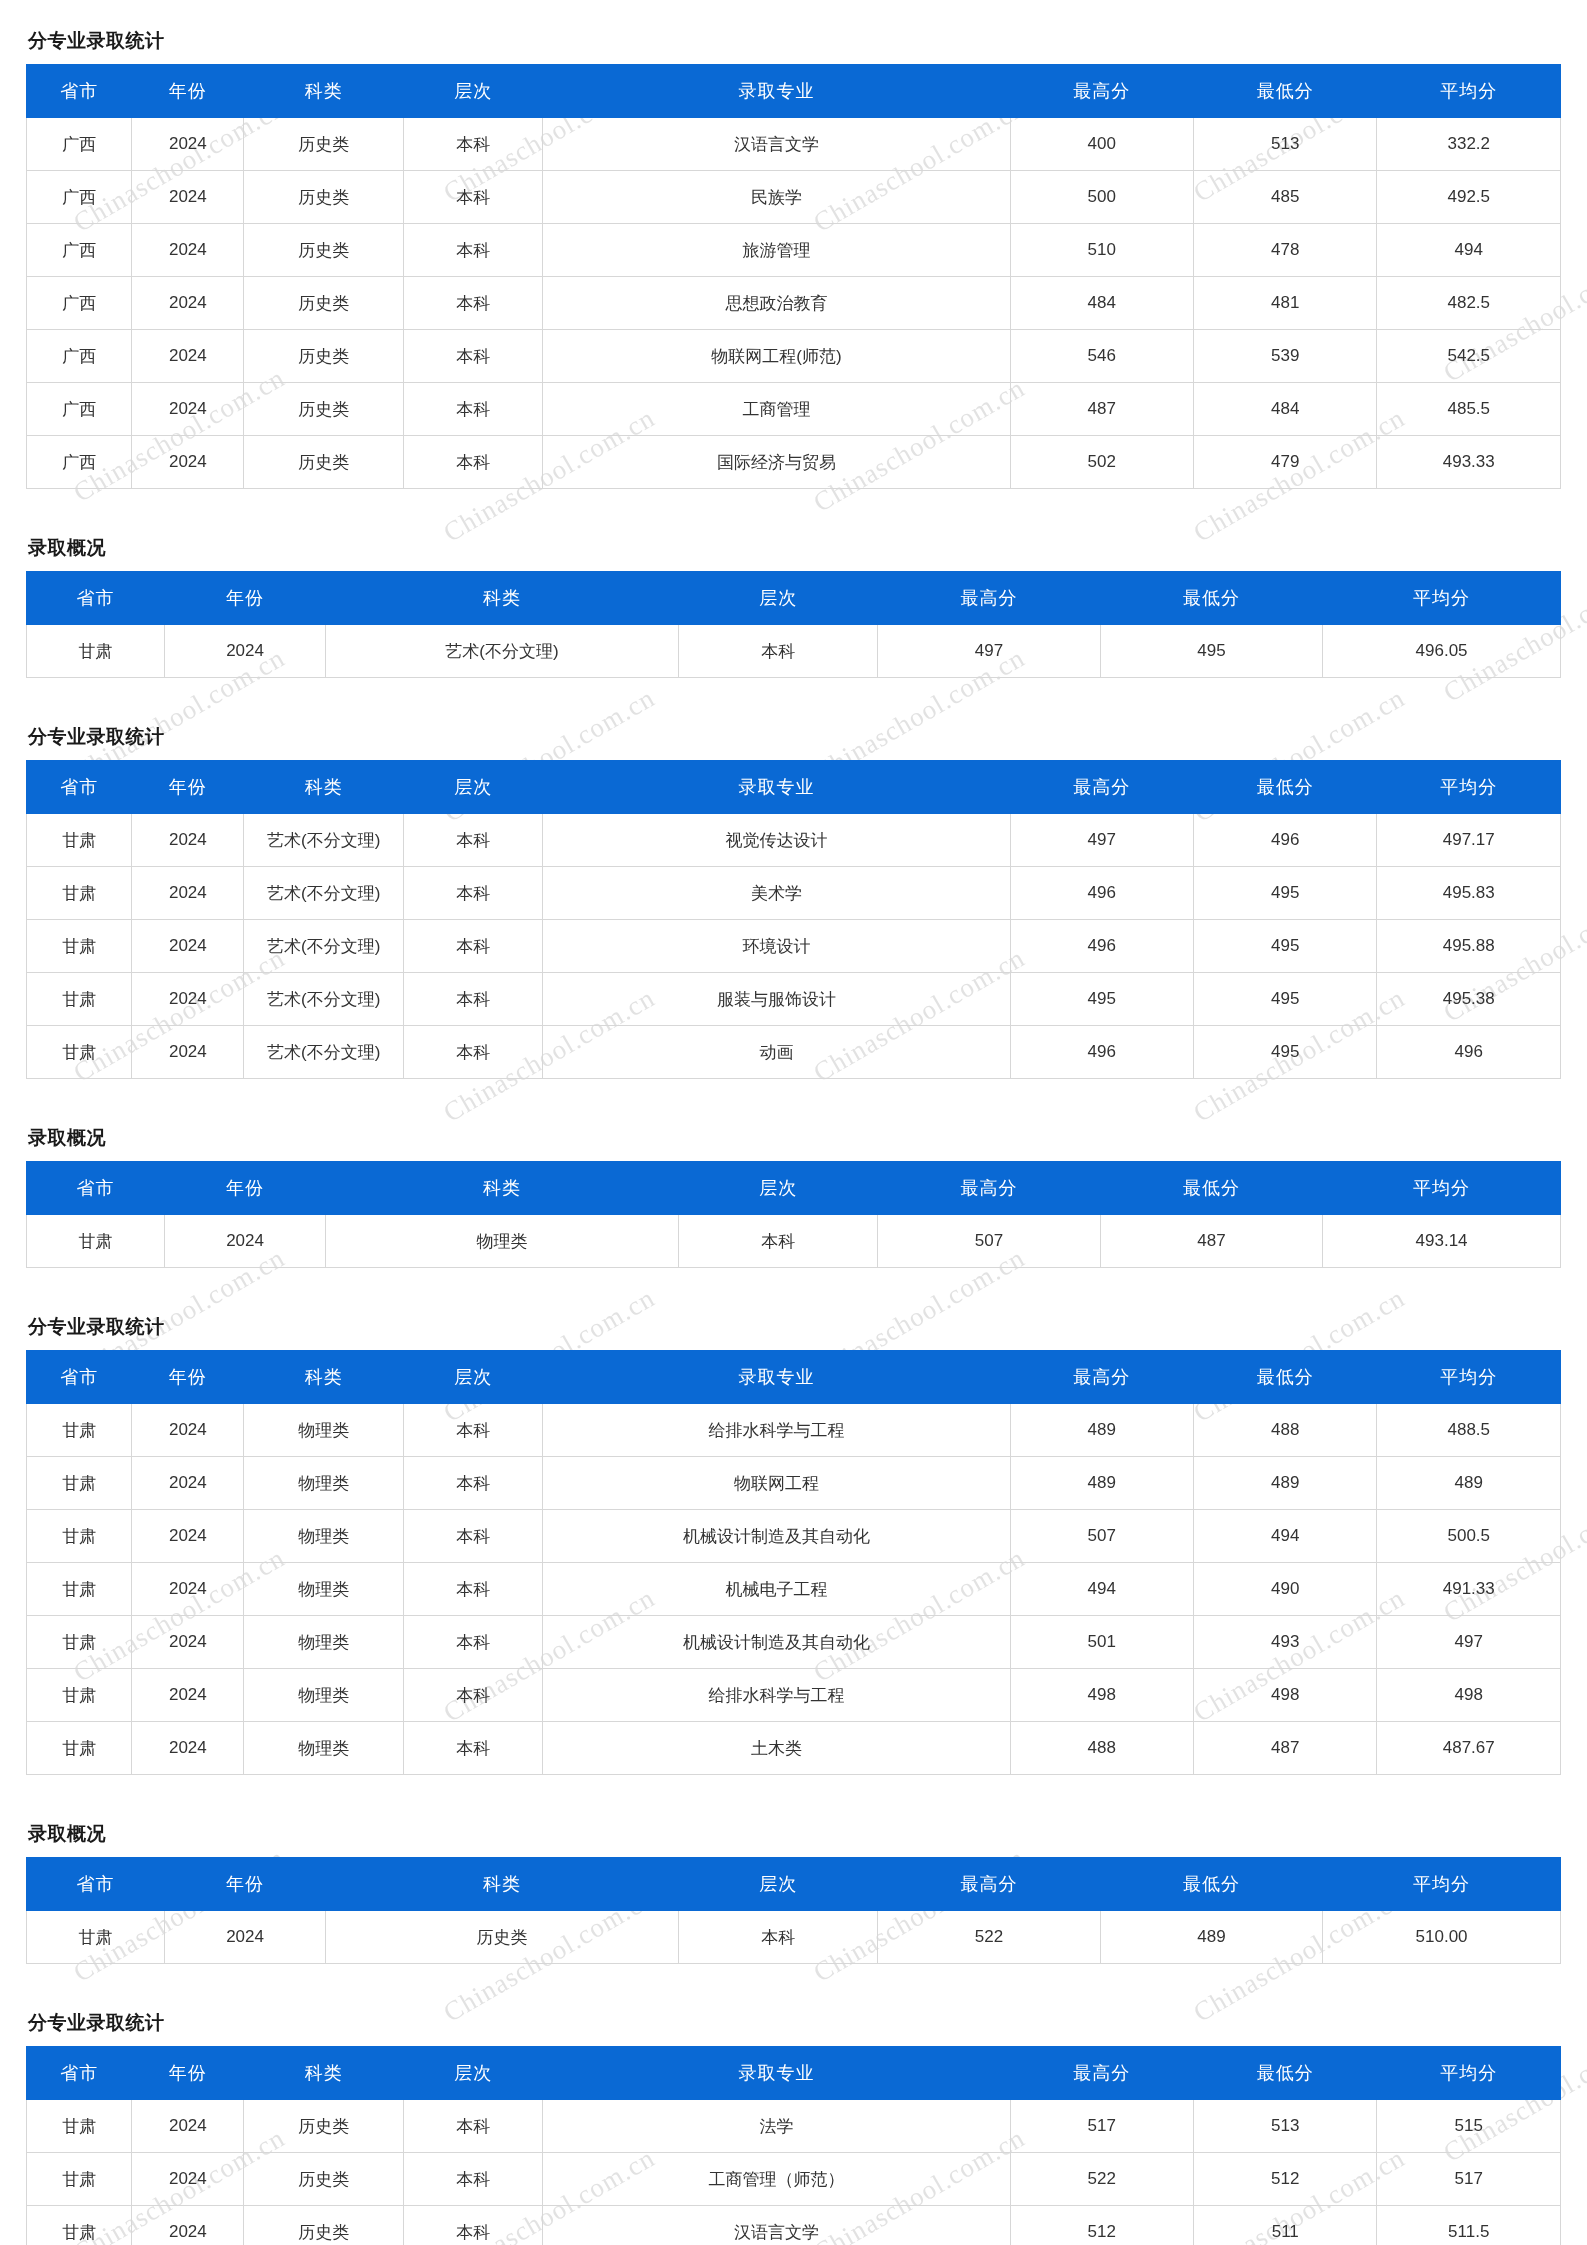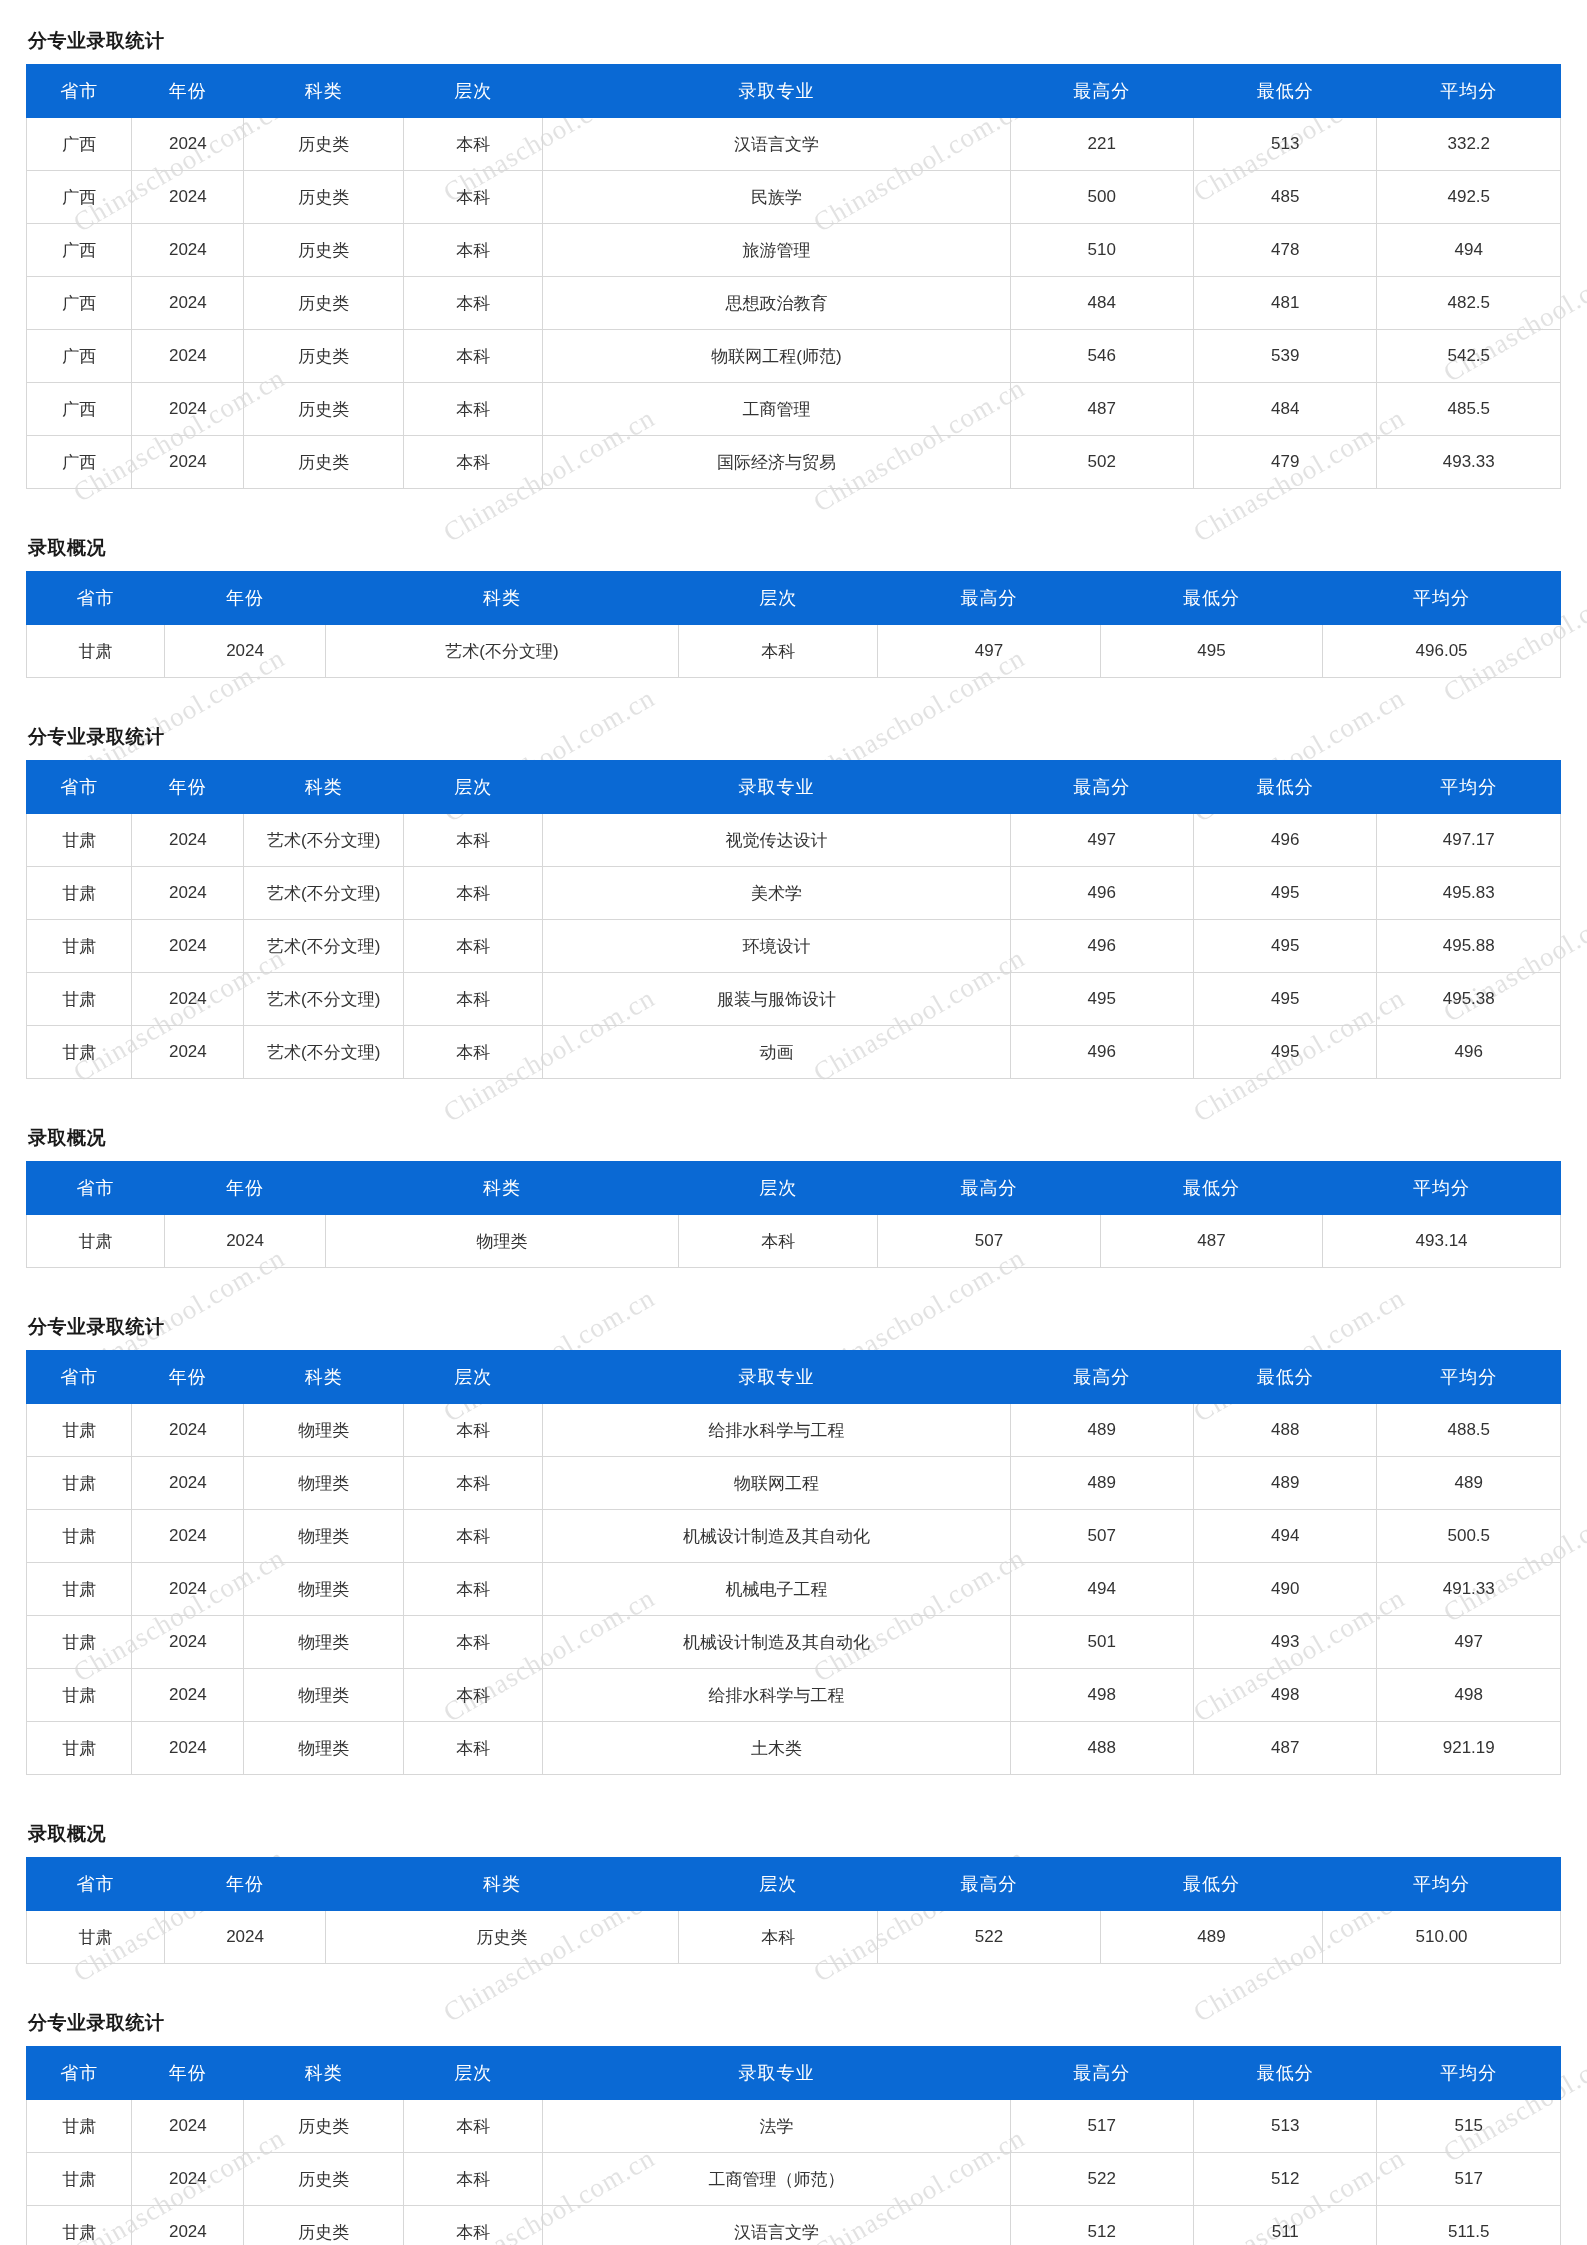--- a/index.html
+++ b/index.html
@@ -147,21 +147,21 @@
               <th>平均分</th>
             </tr>
           </thead>
           <tbody>
             <tr>
               <td>广西</td>
               <td>2024</td>
               <td>历史类</td>
               <td>本科</td>
               <td>汉语言文学</td>
-              <td>221</td>
+              <td>400</td>
               <td>513</td>
               <td>332.2</td>
             </tr>
             <tr>
               <td>广西</td>
               <td>2024</td>
               <td>历史类</td>
               <td>本科</td>
               <td>民族学</td>
               <td>500</td>
@@ -463,21 +463,21 @@
               <td>498</td>
             </tr>
             <tr>
               <td>甘肃</td>
               <td>2024</td>
               <td>物理类</td>
               <td>本科</td>
               <td>土木类</td>
               <td>488</td>
               <td>487</td>
-              <td>921.19</td>
+              <td>487.67</td>
             </tr>
           </tbody>
         </table>
         <div class="spacer-lg"></div>
       </div>
       <div class="section">
         <div class="section-title">录取概况</div>
         <table class="data">
           <colgroup>
             <col style="width: 9%;">

